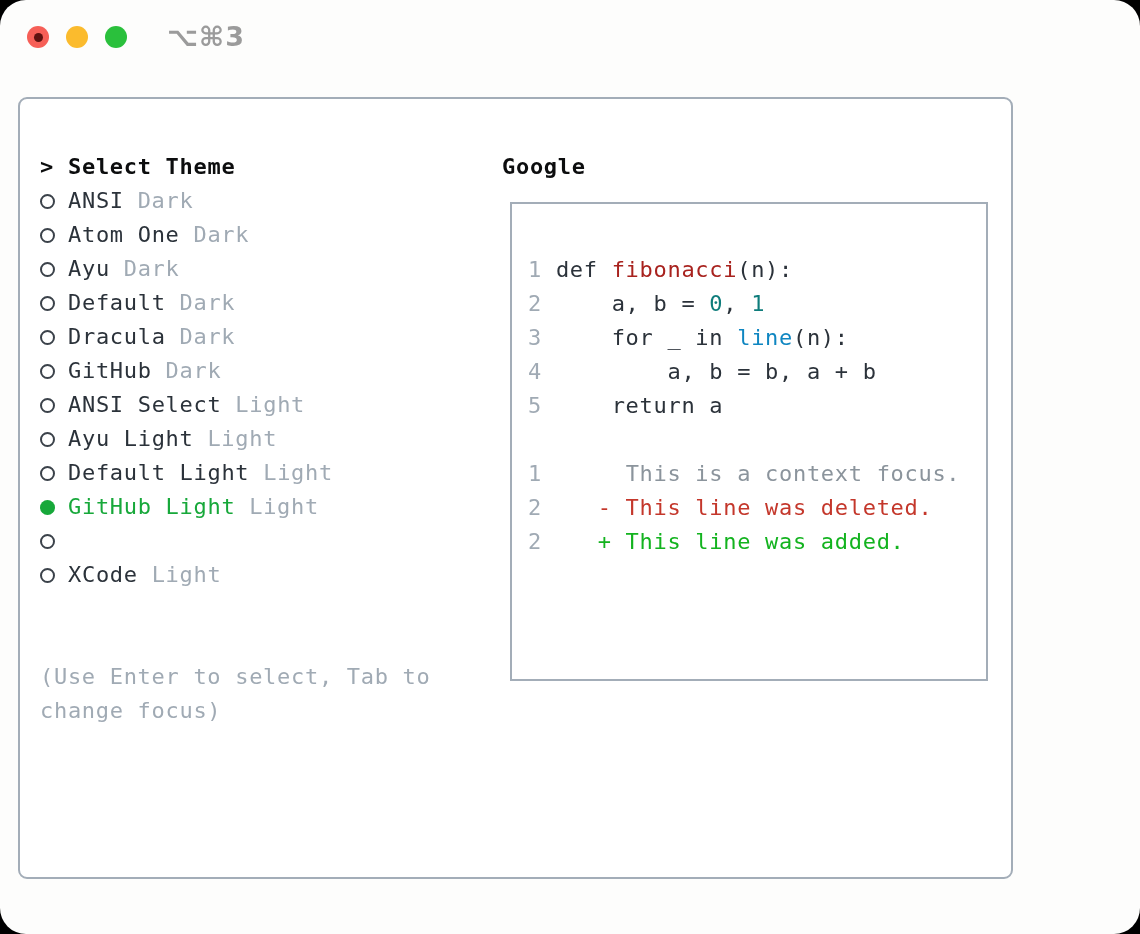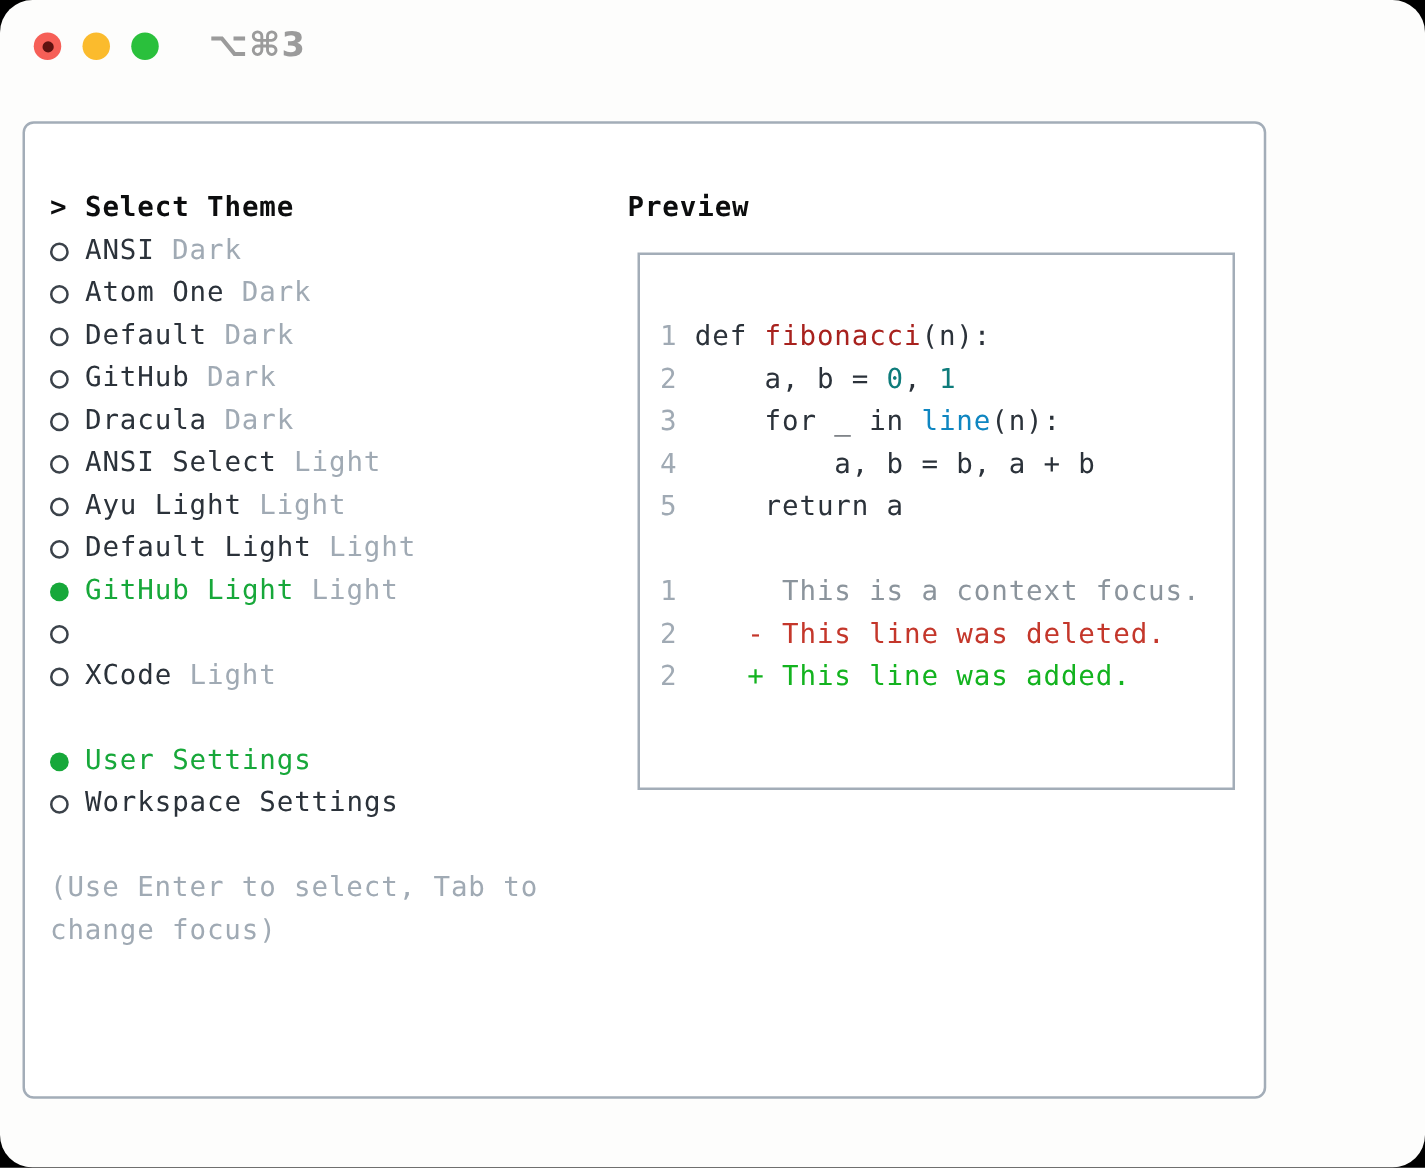--- a/index.html
+++ b/index.html
@@ -42,21 +42,21 @@
   .radio{width:15px;height:15px;border-radius:50%;border:2px solid #3b424a;background:transparent;}
   .radio.on{border:0;background:var(--accent-green);width:15px;height:15px;}
   .opt-label .variant{color:var(--muted-gray);margin-left:13.9px;}
   .sel .opt-name{color:var(--accent-green);}
   
   .left-col{position:absolute;left:20px;top:51px;}
   .help{color:var(--muted-gray);}
   
   .preview-label{position:absolute;left:482px;top:51px;}
   .preview-box{
-    position:absolute;left:490px;top:103px;width:478px;height:430px;
+    position:absolute;left:490px;top:103px;width:478px;height:479px;
     border:2px solid var(--border-gray);background:#fff;padding:49px 0 0 16px;
   }
   .code-line{height:34px;line-height:34px;font-size:22px;letter-spacing:0.7px;white-space:pre;}
   .seg-num{color:var(--muted-gray);}
   .seg-code{color:var(--text-dark);}
   .seg-func{color:var(--function-red);}
   .seg-blt{color:var(--builtin-blue);}
   .seg-lit{color:var(--literal-teal);}
   .seg-ctx{color:var(--context-gray);}
   .seg-del{color:var(--deleted-red);}
@@ -87,34 +87,38 @@
   <div class="row opt">
     <span class="marker"><span class="radio"></span></span>
     <span class="opt-label"><span class="opt-name">ANSI</span><span class="variant">Dark</span></span>
   </div>
 
   <div class="row opt">
     <span class="marker"><span class="radio"></span></span>
     <span class="opt-label"><span class="opt-name">Atom One</span><span class="variant">Dark</span></span>
   </div>
 
+  <div class="row opt">
+    <span class="marker"><span class="radio"></span></span>
+    <span class="opt-label"><span class="opt-name">Ayu</span><span class="variant">Dark</span></span>
+  </div>
 
   <div class="row opt">
     <span class="marker"><span class="radio"></span></span>
     <span class="opt-label"><span class="opt-name">Default</span><span class="variant">Dark</span></span>
   </div>
 
   <div class="row opt">
     <span class="marker"><span class="radio"></span></span>
-    <span class="opt-label"><span class="opt-name">GitHub</span><span class="variant">Dark</span></span>
+    <span class="opt-label"><span class="opt-name">Dracula</span><span class="variant">Dark</span></span>
   </div>
 
   <div class="row opt">
     <span class="marker"><span class="radio"></span></span>
-    <span class="opt-label"><span class="opt-name">Dracula</span><span class="variant">Dark</span></span>
+    <span class="opt-label"><span class="opt-name">GitHub</span><span class="variant">Dark</span></span>
   </div>
 
   <div class="row opt">
     <span class="marker"><span class="radio"></span></span>
     <span class="opt-label"><span class="opt-name">ANSI Select</span><span class="variant">Light</span></span>
   </div>
 
   <div class="row opt">
     <span class="marker"><span class="radio"></span></span>
     <span class="opt-label"><span class="opt-name">Ayu Light</span><span class="variant">Light</span></span>
@@ -133,38 +137,27 @@
   <div class="row opt">
     <span class="marker"><span class="radio"></span></span>
   </div>
 
   <div class="row opt">
     <span class="marker"><span class="radio"></span></span>
     <span class="opt-label"><span class="opt-name">XCode</span><span class="variant">Light</span></span>
   </div>
 </div>
       <div class="spacer"></div>
-      <div id="applyOpts">
-  <div class="row opt sel">
-    <span class="marker"><span class="radio on"></span></span>
-    <span class="opt-label"><span class="opt-name">User Settings</span></span>
-  </div>
-
-  <div class="row opt">
-    <span class="marker"><span class="radio"></span></span>
-    <span class="opt-label"><span class="opt-name">Workspace Settings</span></span>
-  </div>
-</div>
       <div class="spacer"></div>
       <div class="row help">(Use Enter to select, Tab to</div>
       <div class="row help">change focus)</div>
     </div>
 
     <div class="row preview-label">
-      <span class="hdr">Preview</span>
+      <span class="hdr">Google</span>
     </div>
     <div class="preview-box">
       <div id="code">
           <div class="code-line"><span class="seg-num">1 </span><span class="seg-code">def </span><span class="seg-func">fibonacci</span><span class="seg-code">(n):</span></div>
           <div class="code-line"><span class="seg-num">2     </span><span class="seg-code">a, b = </span><span class="seg-lit">0</span><span class="seg-code">, </span><span class="seg-lit">1</span></div>
           <div class="code-line"><span class="seg-num">3     </span><span class="seg-code">for _ in </span><span class="seg-blt">line</span><span class="seg-code">(n):</span></div>
           <div class="code-line"><span class="seg-num">4         </span><span class="seg-code">a, b = b, a + b</span></div>
           <div class="code-line"><span class="seg-num">5     </span><span class="seg-code">return a</span></div>
           <div class="code-line"></div>
           <div class="code-line"><span class="seg-num">1      </span><span class="seg-ctx">This is a context focus.</span></div>

